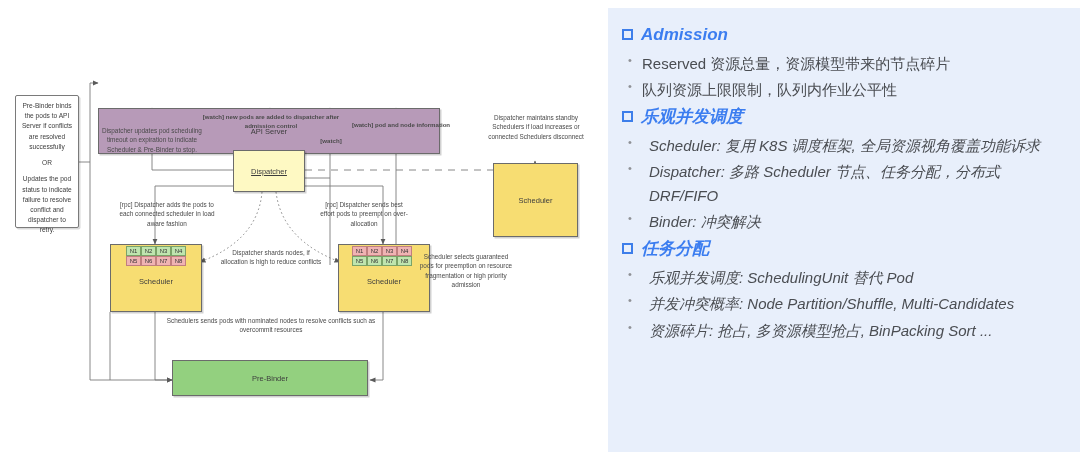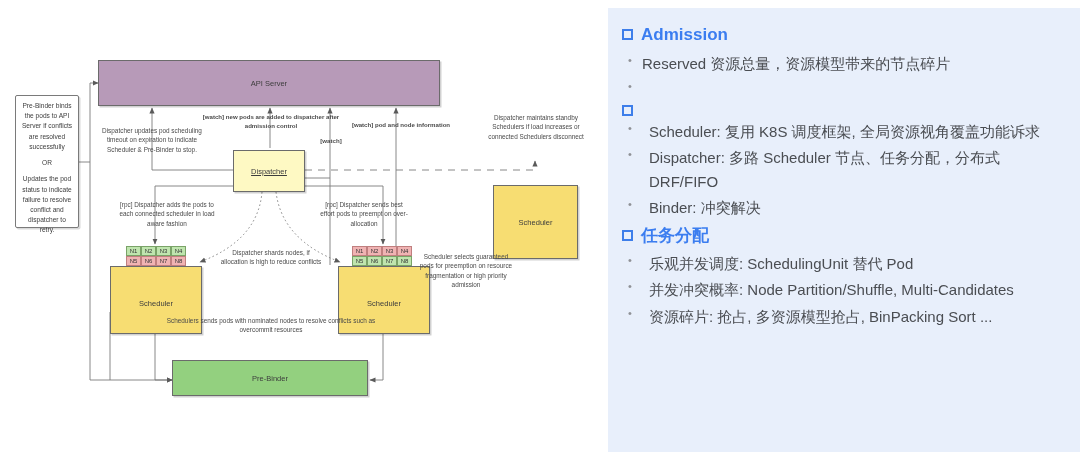--- a/index.html
+++ b/index.html
@@ -7,23 +7,23 @@
        font-family:"Liberation Sans","DejaVu Sans",sans-serif;}
 
   
   #diagram{position:absolute;left:0;top:0;width:600px;height:463px;}
   #diagram svg{position:absolute;left:0;top:0;}
 
   .node{position:absolute;box-sizing:border-box;border:1px solid #6b6b6b;
         display:flex;align-items:center;justify-content:center;
         font-size:7.5px;color:#3d3d3d;text-align:center;
         box-shadow:1.5px 1.5px 0 rgba(0,0,0,.18);}
-  .n-api{background:#b79ab8;}
+  .n-api{background:#b79ab8;margin-top:48px;}
   .n-disp{background:#fef9c3;text-decoration:underline;}
-  .n-sched{background:#f7dd72;margin-top:22px;}
+  .n-sched{background:#f7dd72;}
   .n-bind{background:#93d07f;}
 
   .note{position:absolute;box-sizing:border-box;background:#ffffff;
         border:1px solid #7a7a7a;border-radius:2px;
         font-size:6.6px;line-height:1.55;color:#3d3d3d;text-align:center;
         padding:5px 4px;box-shadow:1.5px 1.5px 0 rgba(0,0,0,.15);}
 
   .lbl{position:absolute;font-size:6.4px;line-height:1.45;color:#4a4a4a;
        text-align:center;}
   .lbl.b{font-weight:bold;font-size:6.1px;}
@@ -37,25 +37,25 @@
   .chip.r{background:#f0b3b3;border-color:#c07f7f;}
 
   .sched-label{position:absolute;width:100%;text-align:center;font-size:7.5px;color:#3d3d3d;}
 
   
   #panel{position:absolute;left:608px;top:8px;width:478px;height:444px;
          background:#e8effb;box-sizing:border-box;padding:14px 18px 0 14px;}
   .head{display:flex;align-items:flex-start;gap:8px;margin:0 0 4px 0;}
   .cbx{width:11px;height:11px;box-sizing:border-box;border:2.4px solid #3d7eea;
        flex:0 0 auto;margin-top:7px;}
-  .head-txt{font-size:17px;font-weight:bold;color:#3b7df0;line-height:1.5;}
+  .head-txt{font-size:17px;font-weight:bold;color:#3b7df0;line-height:1.5;font-style:italic;}
   .bullet{display:flex;gap:7px;margin:0 0 3px 0;padding-left:6px;}
   .dot{color:#8f9196;font-size:11px;line-height:1.55;flex:0 0 auto;width:7px;}
   .btxt{font-size:15px;color:#4a4d52;line-height:1.56;}
-  .indent .btxt{padding-left:7px;}
+  .indent .btxt{padding-left:7px;font-style:italic;}
 </style>
 </head>
 <body>
 
 <div id="diagram">
 
   <svg width="600" height="463">
     <defs>
       <marker id="ah" markerWidth="7" markerHeight="7" refX="5.5" refY="2.6" orient="auto" markerUnits="userSpaceOnUse">
         <path d="M0,0 L6,2.6 L0,5.2 z" fill="#5a5a5a"></path>
@@ -194,24 +194,26 @@
   <div class="head">
     <span class="cbx"></span>
     <span class="head-txt">Admission</span>
   </div>
   <div class="bullet">
     <span class="dot">•</span>
     <span class="btxt">Reserved 资源总量，资源模型带来的节点碎片</span>
   </div>
   <div class="bullet">
     <span class="dot">•</span>
+    <span class="btxt">队列资源上限限制，队列内作业公平性</span>
   </div>
 
   <div class="head">
     <span class="cbx"></span>
+    <span class="head-txt">乐观并发调度</span>
   </div>
   <div class="bullet indent">
     <span class="dot">•</span>
     <span class="btxt">Scheduler: 复用 K8S 调度框架, 全局资源视角覆盖功能诉求</span>
   </div>
   <div class="bullet indent">
     <span class="dot">•</span>
     <span class="btxt">Dispatcher: 多路 Scheduler 节点、任务分配，分布式 DRF/FIFO</span>
   </div>
   <div class="bullet indent">

